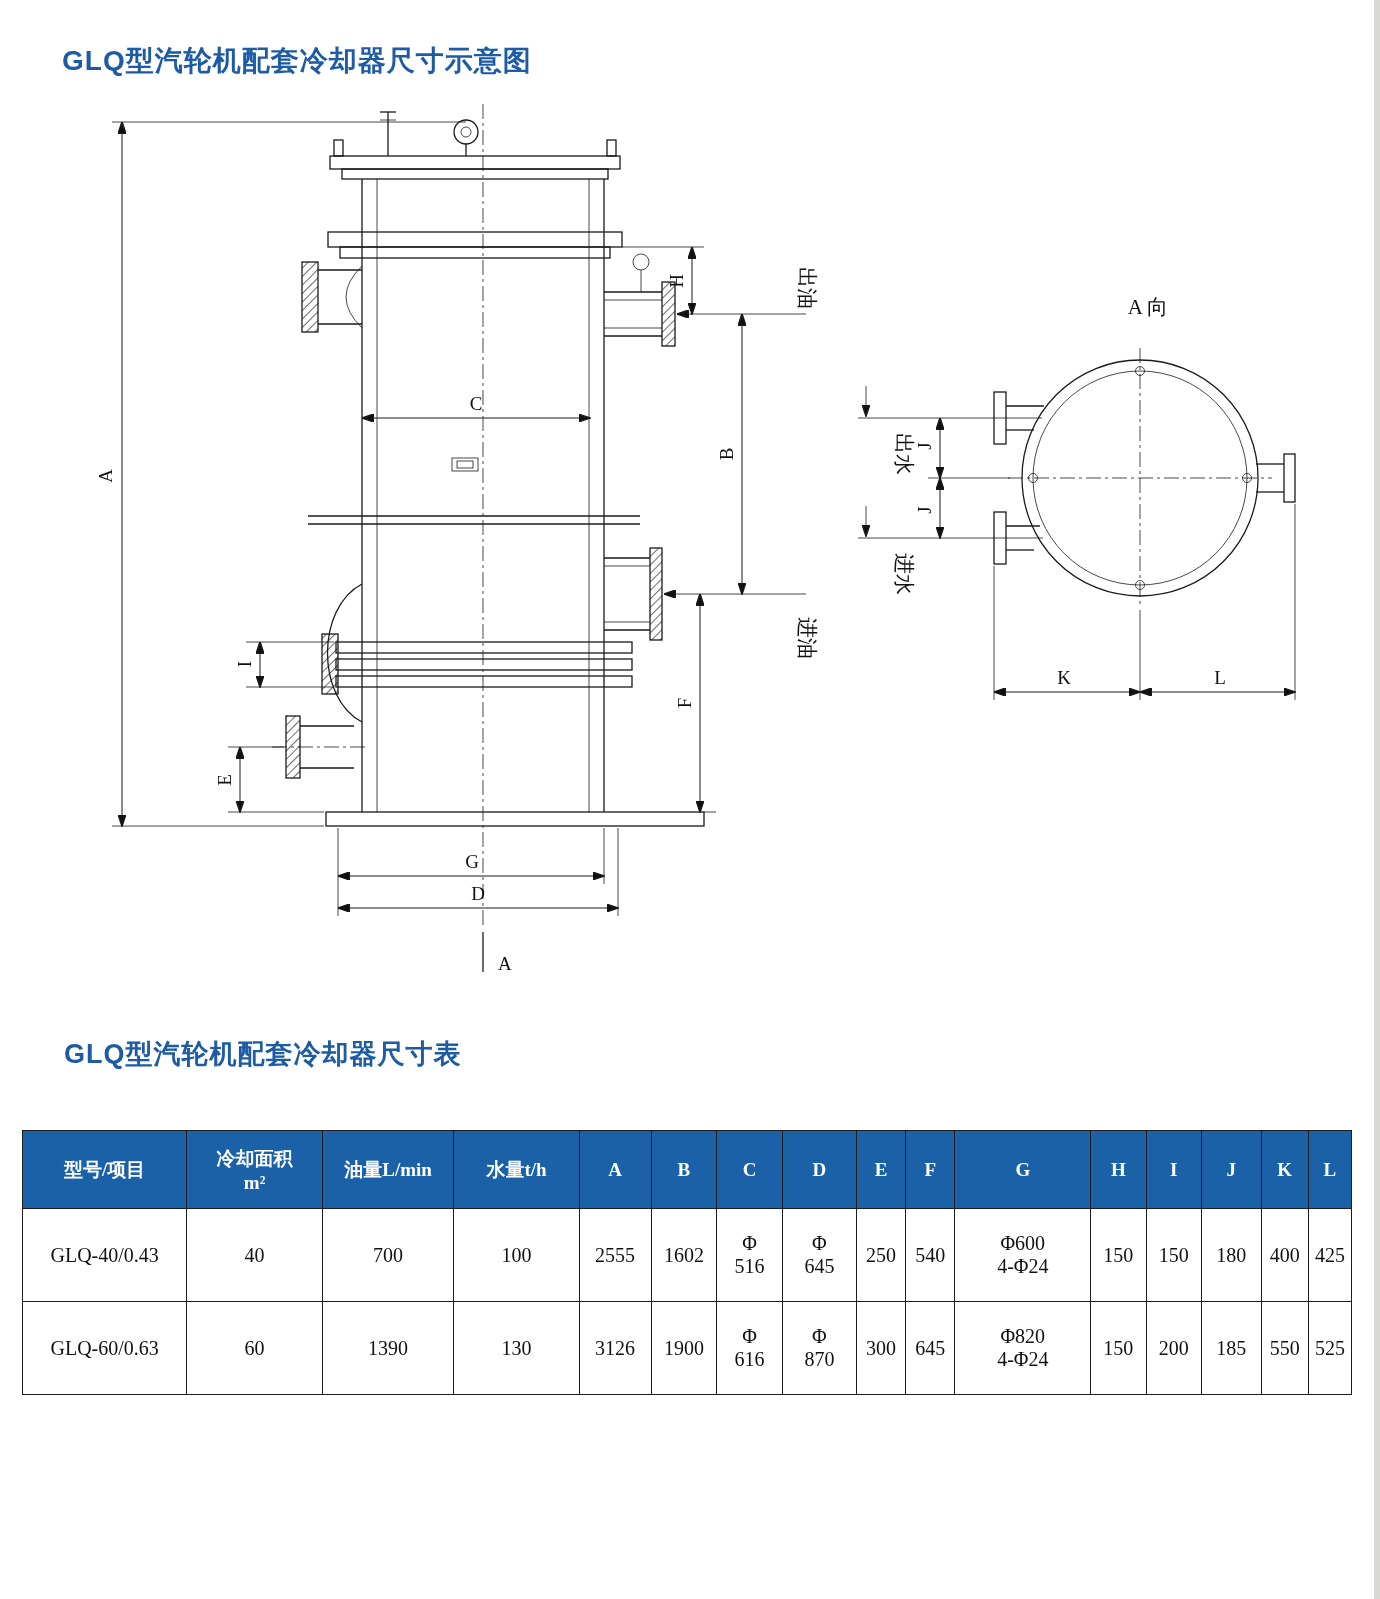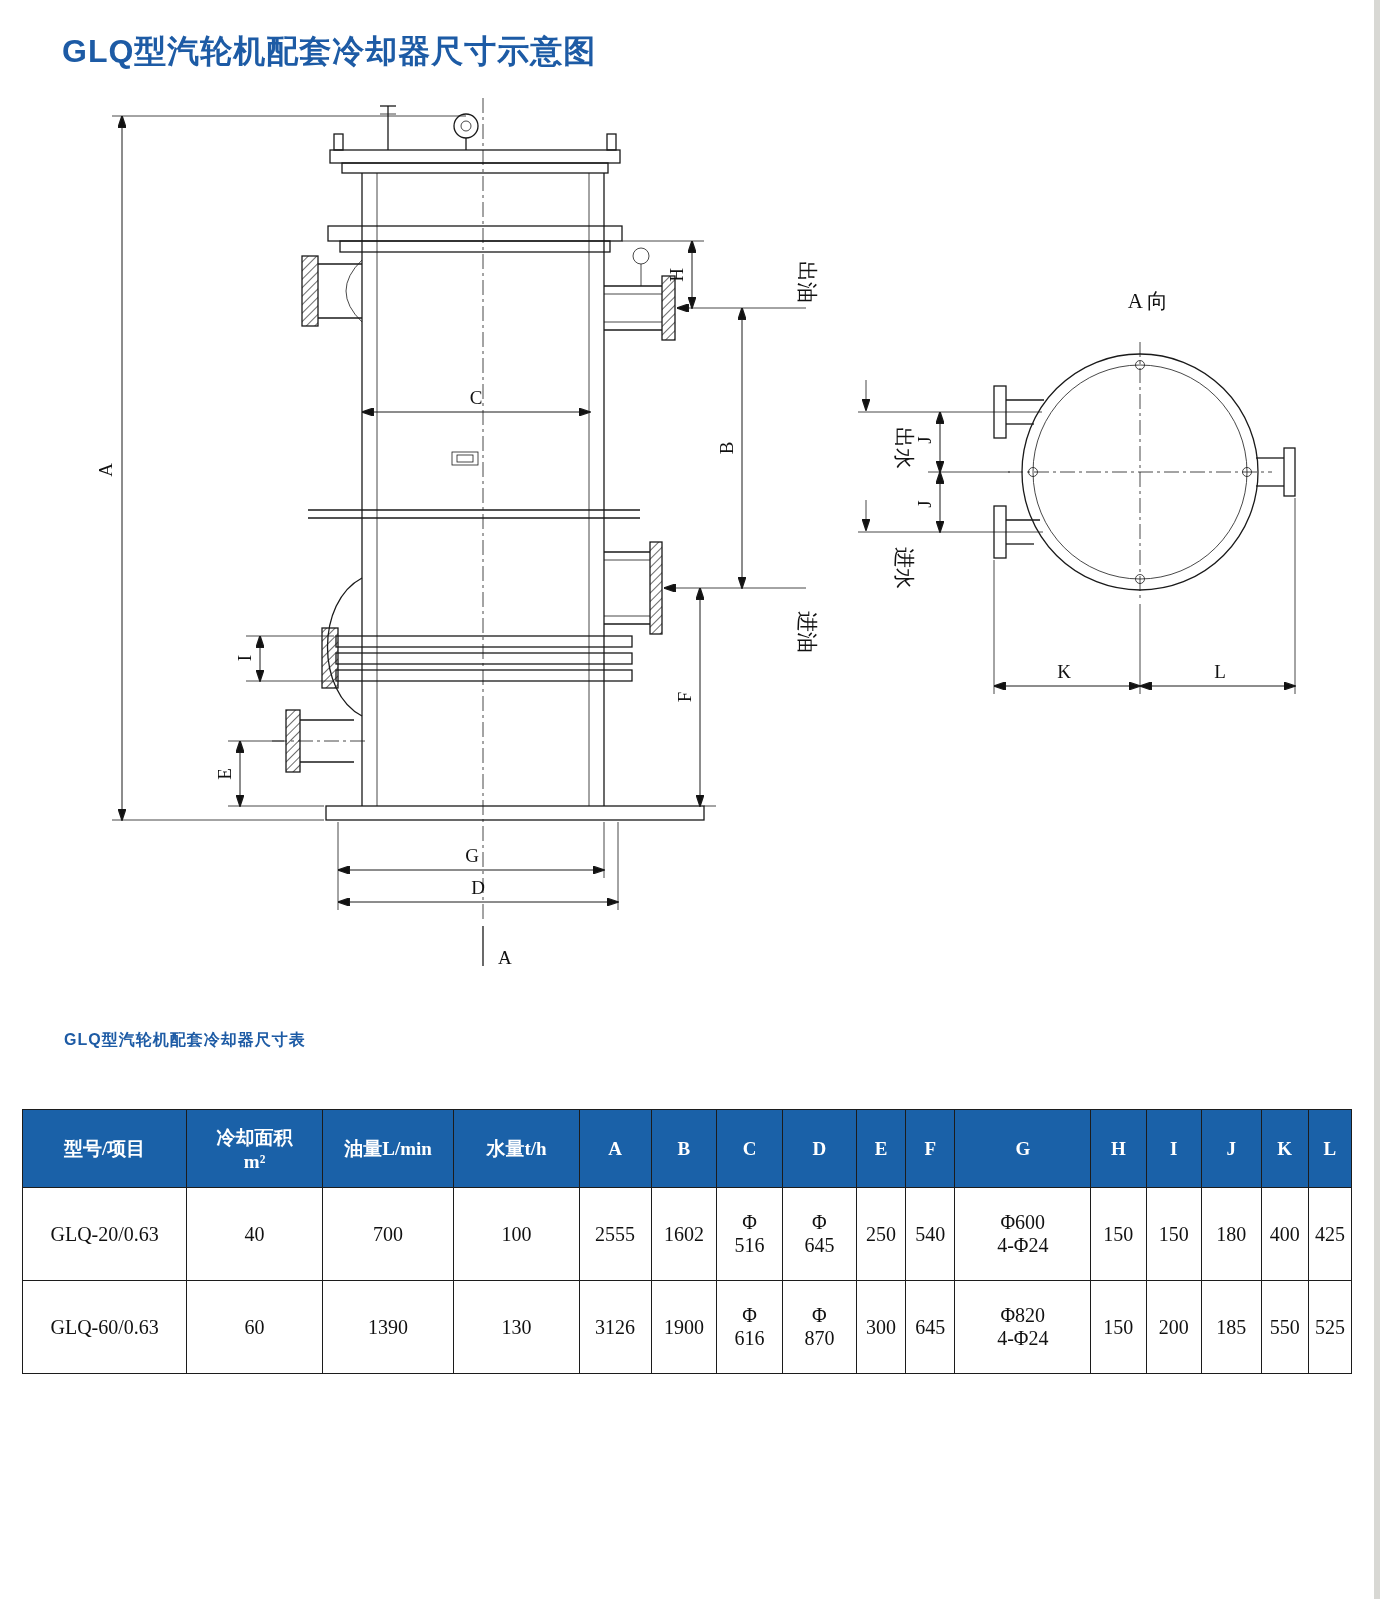--- a/index.html
+++ b/index.html
@@ -7,22 +7,22 @@
   .page {
     width:1380px; height:1599px; margin:0 auto; background:#ffffff;
     position:relative; overflow:hidden;
     font-family:"Liberation Serif", serif;
     border-right:6px solid #d8d8d4;
   }
   h1.title, h2.title {
     color:#1d5ba5; font-family:"Liberation Sans", sans-serif;
     font-weight:700; letter-spacing:1px; margin:0;
   }
-  h1.title { font-size:32px; padding:30px 0 0 62px; }
-  h2.title { font-size:16px; padding:34px 0 0 64px; }
+  h1.title { font-size:28px; padding:42px 0 0 62px; }
+  h2.title { font-size:27px; padding:34px 0 0 64px; }
   .drawing { margin-top:6px; }
 
   
   svg line, svg path, svg rect, svg circle, svg ellipse { stroke:#1a1a1a; stroke-width:1.3; }
   svg .thin { stroke-width:0.8; }
   svg .cl   { stroke-width:0.8; stroke-dasharray:15 4 3 4; }
   svg .ext  { stroke-width:0.8; }
   svg .dim  { stroke-width:1; }
   svg text  { stroke:none; fill:#111; }
   .dimtxt { font-family:"Liberation Serif", serif; font-size:19px; }
@@ -281,21 +281,21 @@
         <th>G</th>
         <th>H</th>
         <th>I</th>
         <th>J</th>
         <th>K</th>
         <th>L</th>
       </tr>
     </thead>
     <tbody>
       <tr>
-        <td>GLQ-20/0.63</td>
+        <td>GLQ-40/0.43</td>
         <td>40</td>
         <td>700</td>
         <td>100</td>
         <td>2555</td>
         <td>1602</td>
         <td>Φ
 516</td>
         <td>Φ
 645</td>
         <td>250</td>

